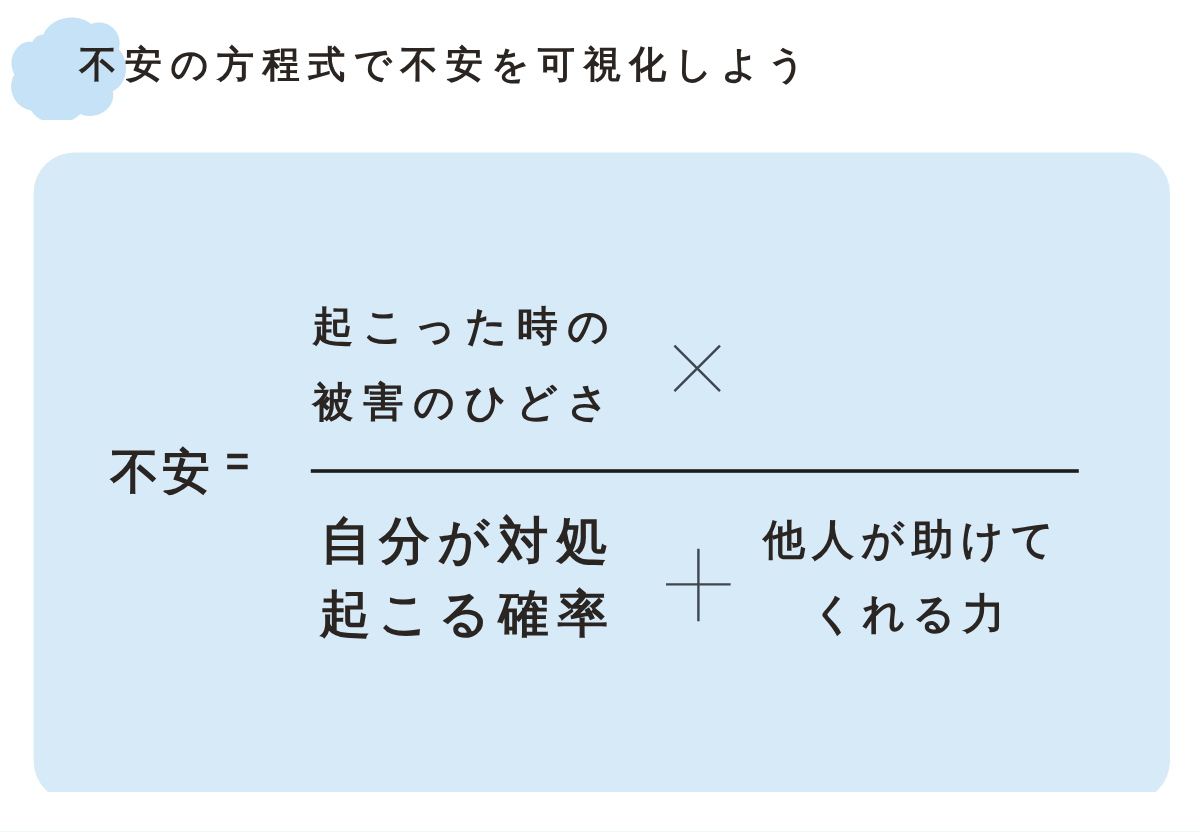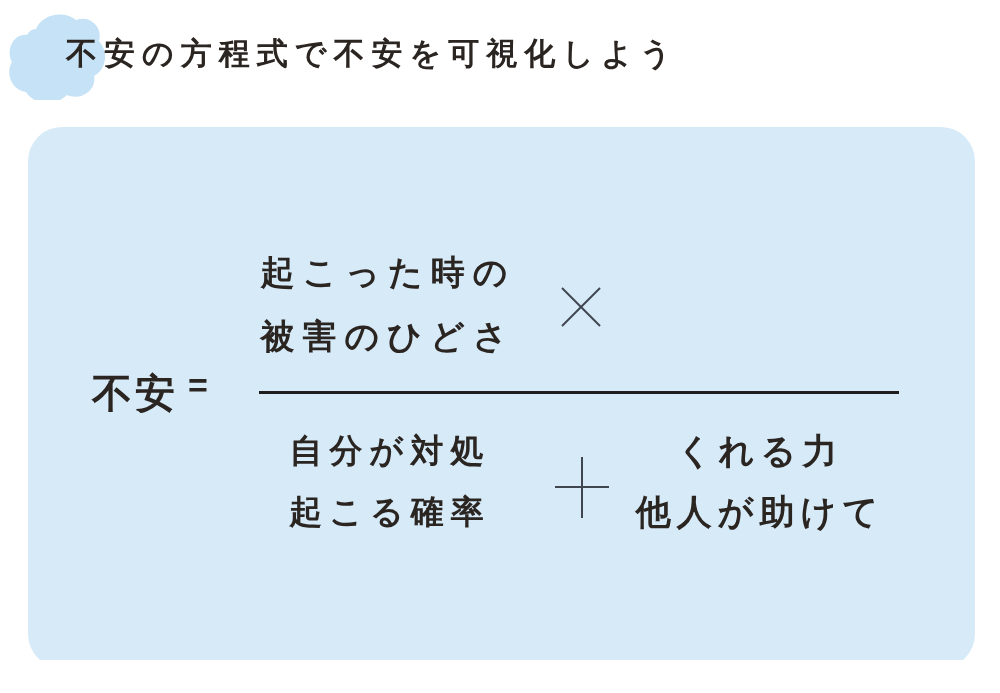--- a/index.html
+++ b/index.html
@@ -59,21 +59,21 @@
   .num-left{
     left:200px;top:113px;width:320px;
     font-size:34px;line-height:64px;letter-spacing:8px;
   }
   .num-right{
     left:567px;top:158px;width:340px;
     font-size:35px;line-height:44px;letter-spacing:8px;
   }
   .den-left{
     left:202px;top:293px;width:320px;
-    font-size:33px;line-height:61px;letter-spacing:7px;
+    font-size:42px;line-height:61px;letter-spacing:7px;
   }
   .den-right{
     left:562px;top:293px;width:340px;
     font-size:35px;line-height:61px;letter-spacing:6px;
   }
   .op{position:absolute;color:var(--operator);}
   .op-x{left:532px;top:159px;width:42px;height:42px;}
   .op-plus{left:527px;top:330px;width:54px;height:61px;}
 </style>
 </head>
@@ -119,18 +119,18 @@
       <div>自分が対処</div>
       <div>起こる確率</div>
     </div>
 
     <svg class="op op-plus" viewBox="0 0 54 61" aria-hidden="true">
       <line x1="27" y1="0" x2="27" y2="61" stroke="currentColor" stroke-width="2"></line>
       <line x1="0" y1="30" x2="54" y2="30" stroke="currentColor" stroke-width="2"></line>
     </svg>
 
     <div class="fline den-right">
+      <div>他人が助けて</div>
       <div>くれる力</div>
-      <div>他人が助けて</div>
     </div>
 
   </div>
 </div>
 
 </body></html>

